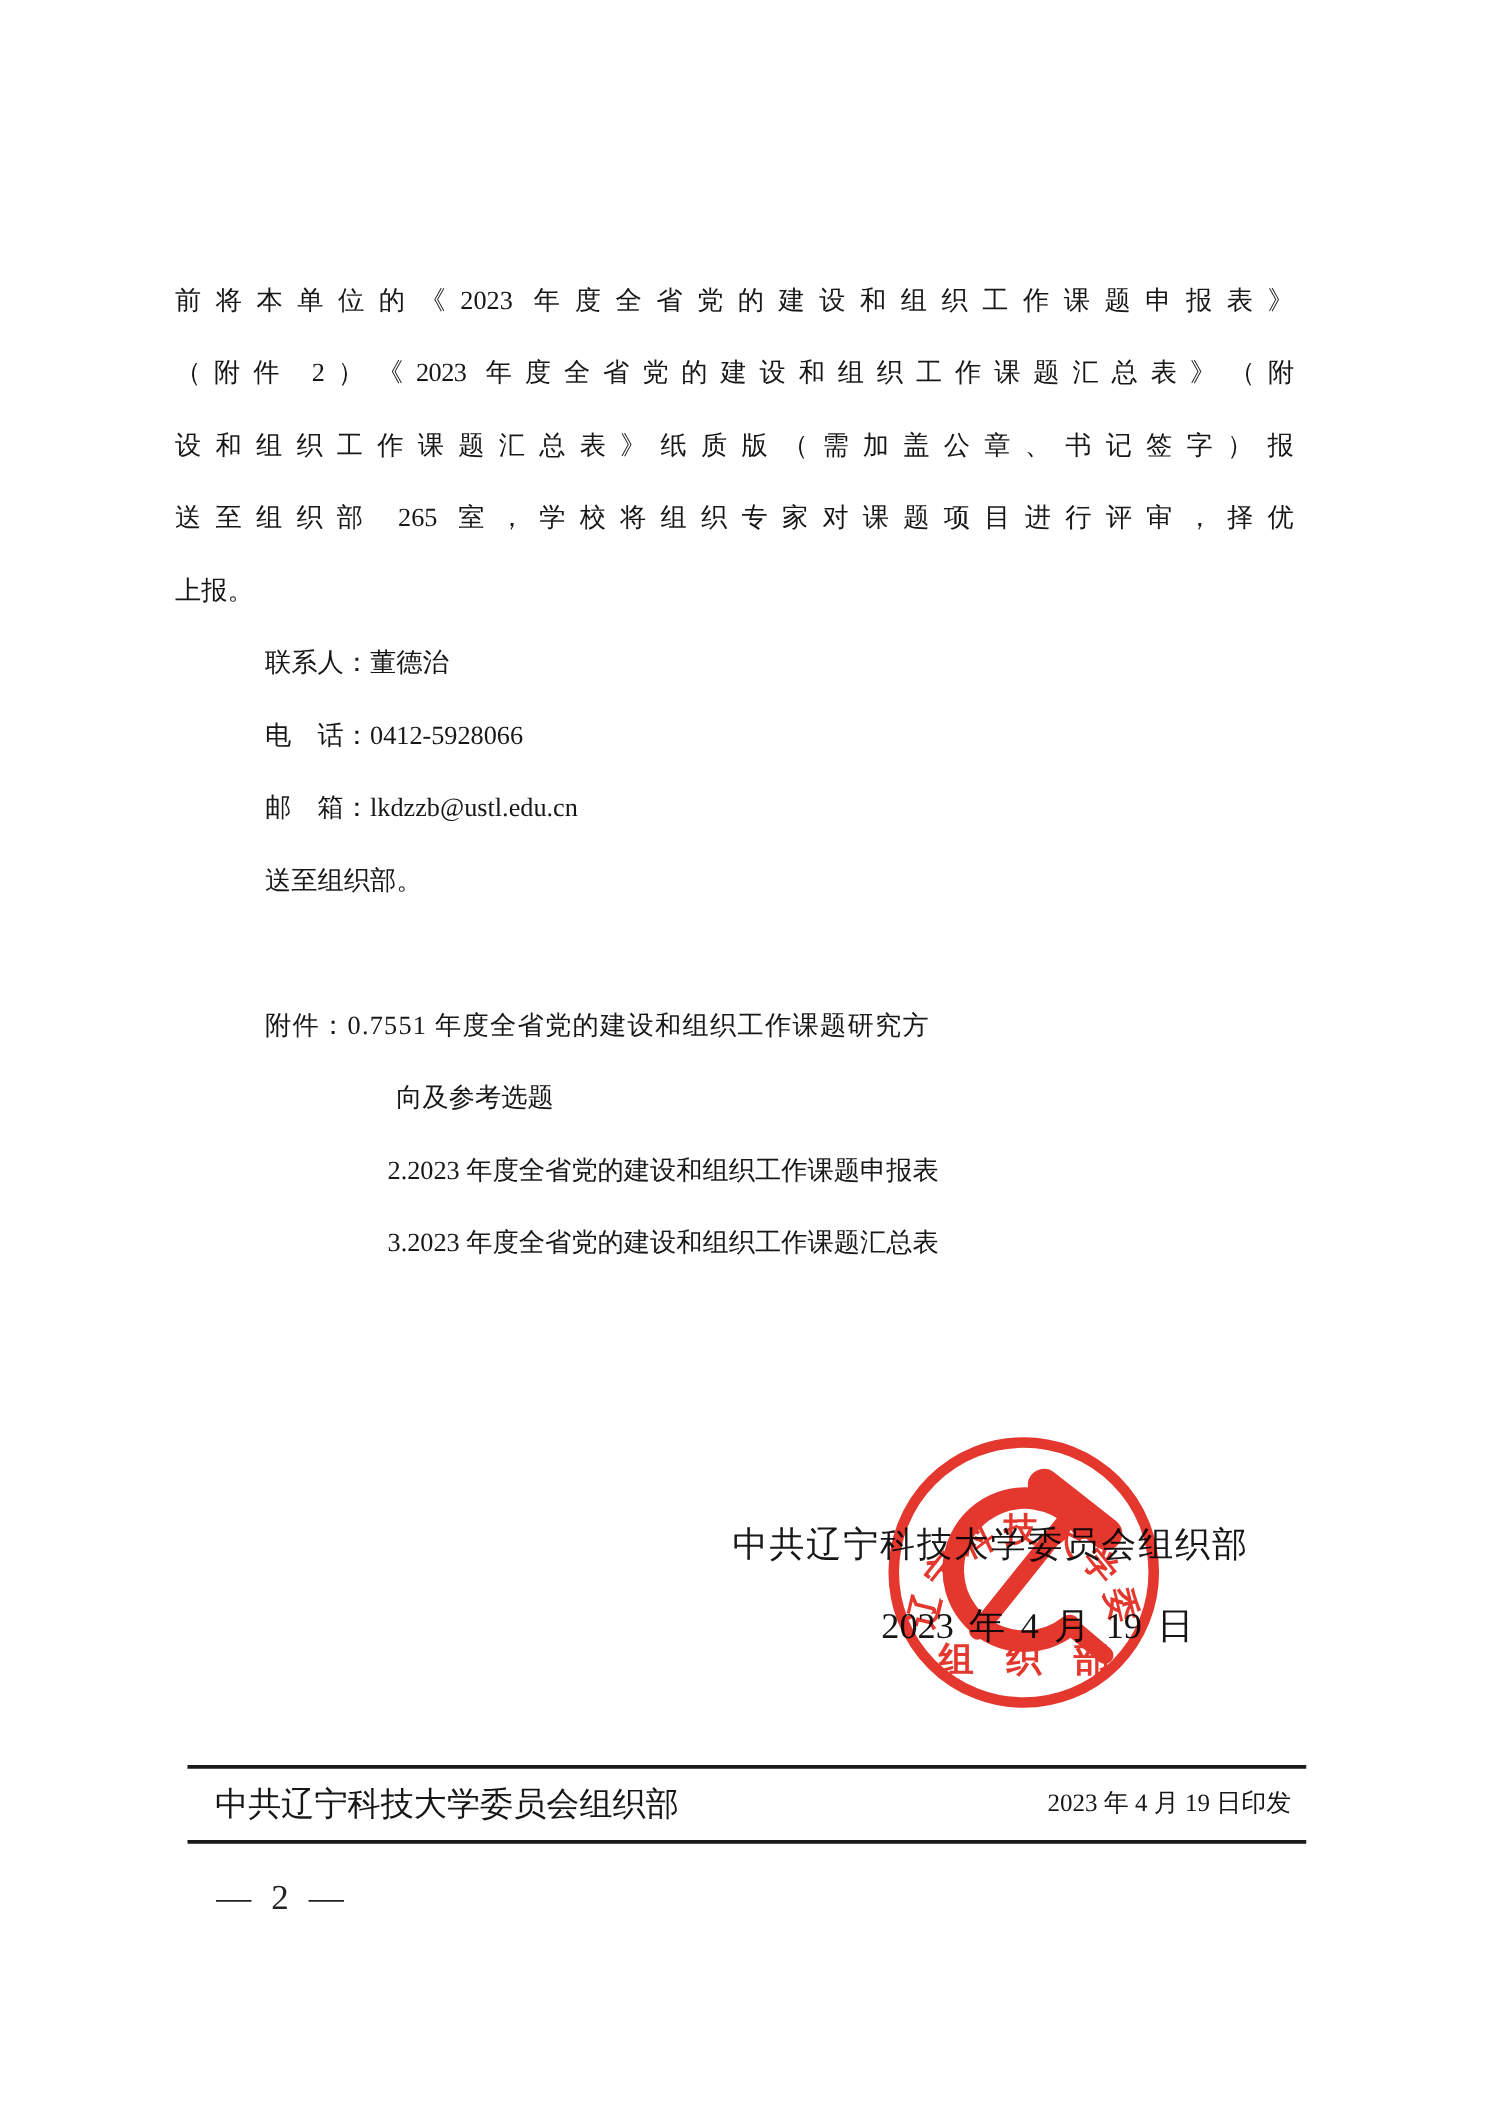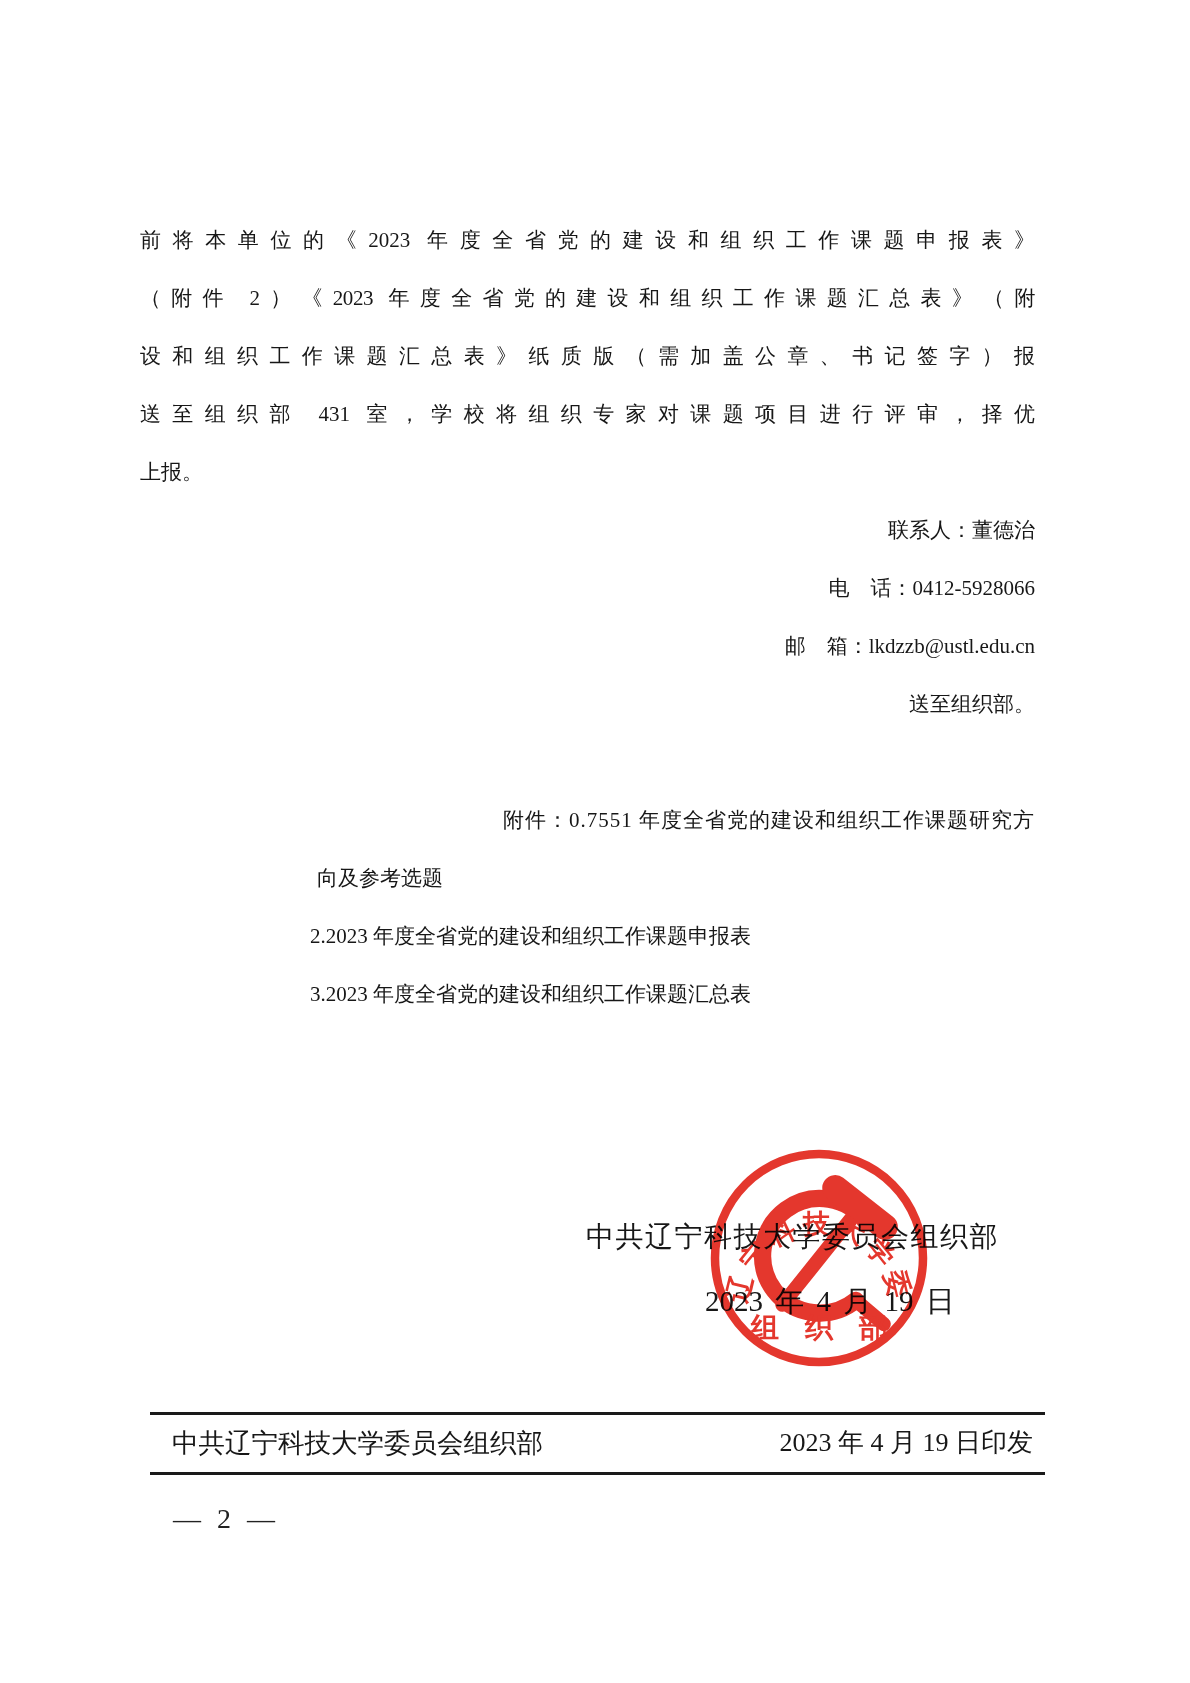--- a/index.html
+++ b/index.html
@@ -24,21 +24,21 @@
     line-height: 58px;
     font-size: 21px;
     white-space: nowrap;
   }
   .just {
     white-space: normal;
     text-align: justify;
     text-align-last: justify;
   }
   .tight { letter-spacing: -0.45px; }
-  .ind2 { padding-left: 72px; text-align: right; }
+  .ind2 { padding-left: 72px; }
   .ind-cont { padding-left: 177px; }
   .ind-item { padding-left: 170px; }
   .sp1 { letter-spacing: 1px; }
   
   .sig-org {
     position: absolute;
     left: 586px;
     top: 1220px;
     font-size: 28px;
     letter-spacing: 1.5px;
@@ -80,21 +80,21 @@
     position: absolute;
     left: 172px;
     top: 1428px;
     font-size: 26.5px;
     line-height: 30px;
   }
   .footer-date {
     position: absolute;
     right: 157px;
     top: 1428px;
-    font-size: 26px;
+    font-size: 20px;
     line-height: 30px;
   }
   .page-num {
     position: absolute;
     left: 173px;
     top: 1503px;
     font-size: 28px;
     word-spacing: 9px;
     color: #222;
     line-height: 32px;
@@ -102,21 +102,21 @@
 </style>
 </head>
 <body>
 
 <div class="page">
 
   <div class="body-stack">
     <div class="line just">前将本单位的《2023 年度全省党的建设和组织工作课题申报表》</div>
     <div class="line just tight">（附件 2）《2023 年度全省党的建设和组织工作课题汇总表》（附</div>
     <div class="line just">设和组织工作课题汇总表》纸质版（需加盖公章、书记签字）报</div>
-    <div class="line just">送至组织部 431 室，学校将组织专家对课题项目进行评审，择优</div>
+    <div class="line just">送至组织部 265 室，学校将组织专家对课题项目进行评审，择优</div>
     <div class="line">上报。</div>
     <div class="line ind2">联系人：董德治</div>
     <div class="line ind2">电　话：0412-5928066</div>
     <div class="line ind2">邮　箱：lkdzzb@ustl.edu.cn</div>
     <div class="line ind2">送至组织部。</div>
     <div class="line"></div>
     <div class="line ind2 sp1">附件：0.7551 年度全省党的建设和组织工作课题研究方</div>
     <div class="line ind-cont">向及参考选题</div>
     <div class="line ind-item">2.2023 年度全省党的建设和组织工作课题申报表</div>
     <div class="line ind-item">3.2023 年度全省党的建设和组织工作课题汇总表</div>

